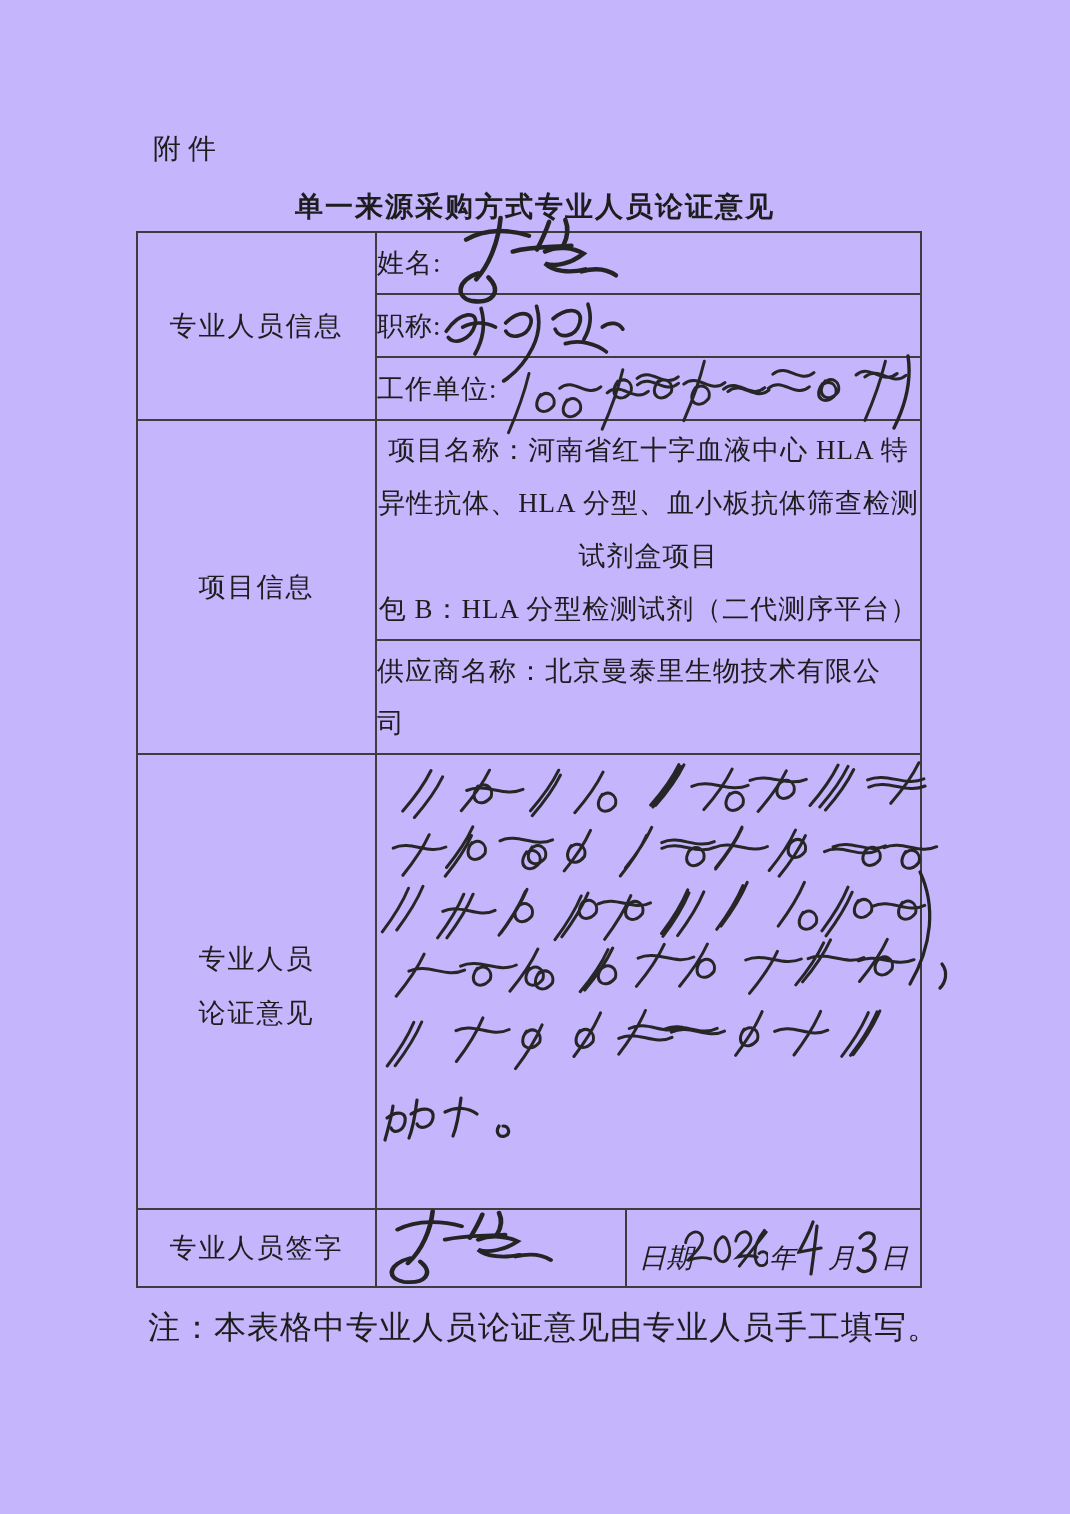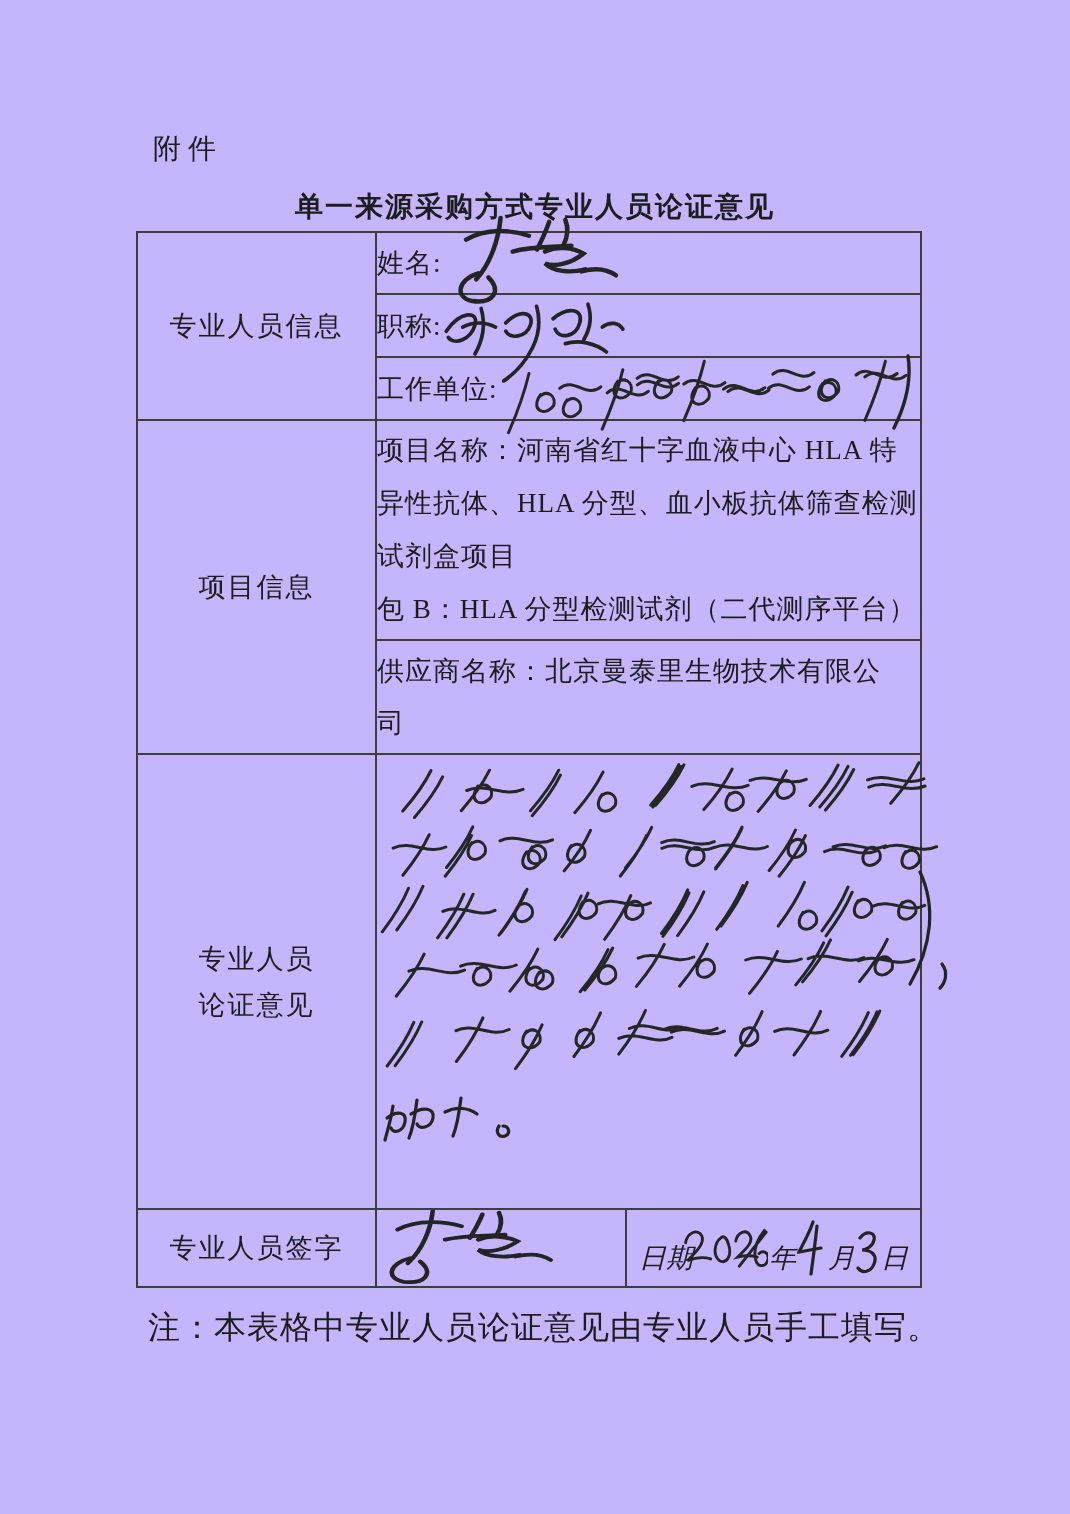--- a/index.html
+++ b/index.html
@@ -7,25 +7,25 @@
     position:relative;width:1070px;height:1514px;background:#c4b5fd;
     font-family:"Liberation Serif","DejaVu Serif",serif;color:#1d1d1d;
     margin:0 auto;overflow:hidden;
   }
   .attachment{position:absolute;left:153px;top:130px;font-size:28px;letter-spacing:7px;}
   .doc-title{position:absolute;left:0;top:188px;width:100%;text-align:center;
     font-size:28px;font-weight:bold;letter-spacing:2px;}
   table.form{position:absolute;left:136px;top:231px;border-collapse:collapse;table-layout:fixed;}
   table.form td{border:2px solid #3d3d3d;padding:0;vertical-align:middle;overflow:visible;}
   .lab{text-align:center;font-size:27px;letter-spacing:2px;}
-  .lab .lab-line{line-height:46px;}
+  .lab .lab-line{line-height:46px;margin-top:8px;}
   .field-cell{padding-left:13px;font-size:27px;letter-spacing:1px;}
   .project-cell{padding-left:14px;font-size:27px;letter-spacing:1px;vertical-align:top;}
   .project-cell .pline{line-height:53px;}
-  .project-cell{padding-top:6px;}
+  .project-cell{padding-top:6px;text-align:center;}
   .supplier-cell{padding-left:14px;font-size:27px;letter-spacing:1px;vertical-align:top;padding-top:1px;}
   .supplier-cell .pline{line-height:52px;}
   .opinion-cell{vertical-align:top;}
   .sig-cell{}
   .date-cell{font-size:27px;}
   .date-flex{display:flex;align-items:flex-end;justify-content:center;gap:1px;font-style:italic;}
   .date-flex svg{display:block;}
   .note{position:absolute;left:148px;top:1306px;font-size:32px;letter-spacing:1px;}
   .hw{position:absolute;pointer-events:none;}
   .scribble{position:absolute;pointer-events:none;}

